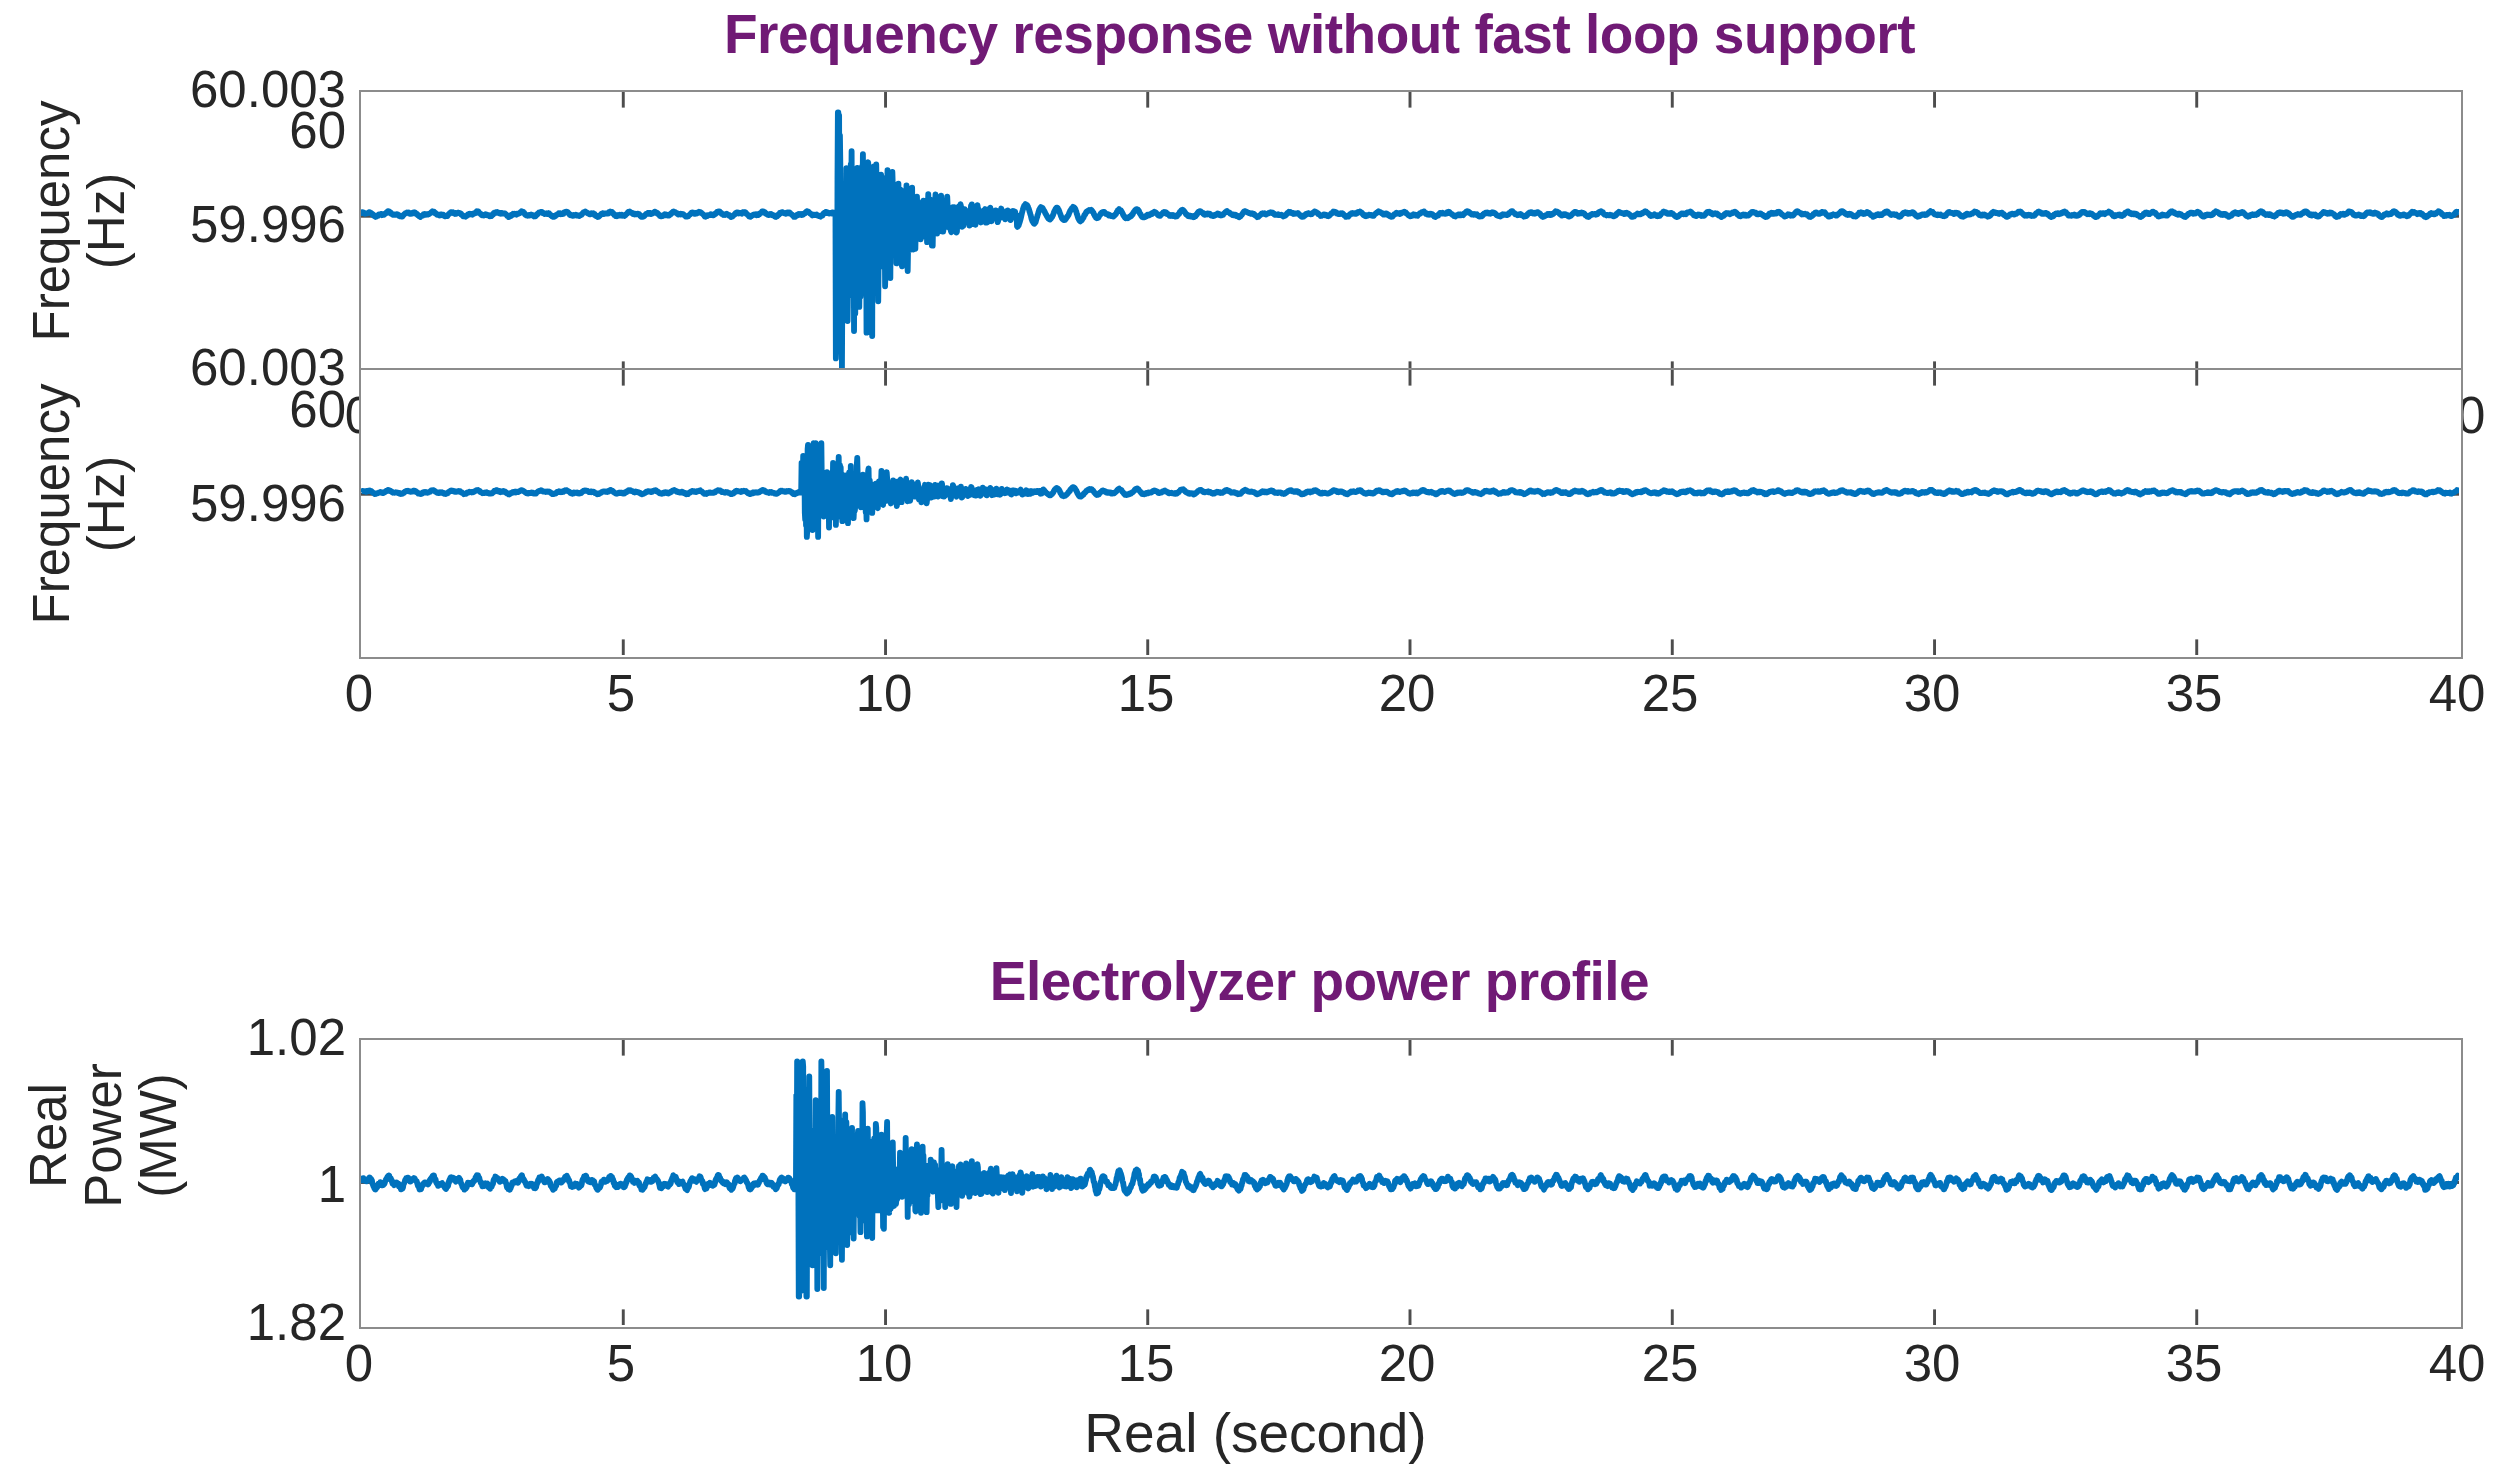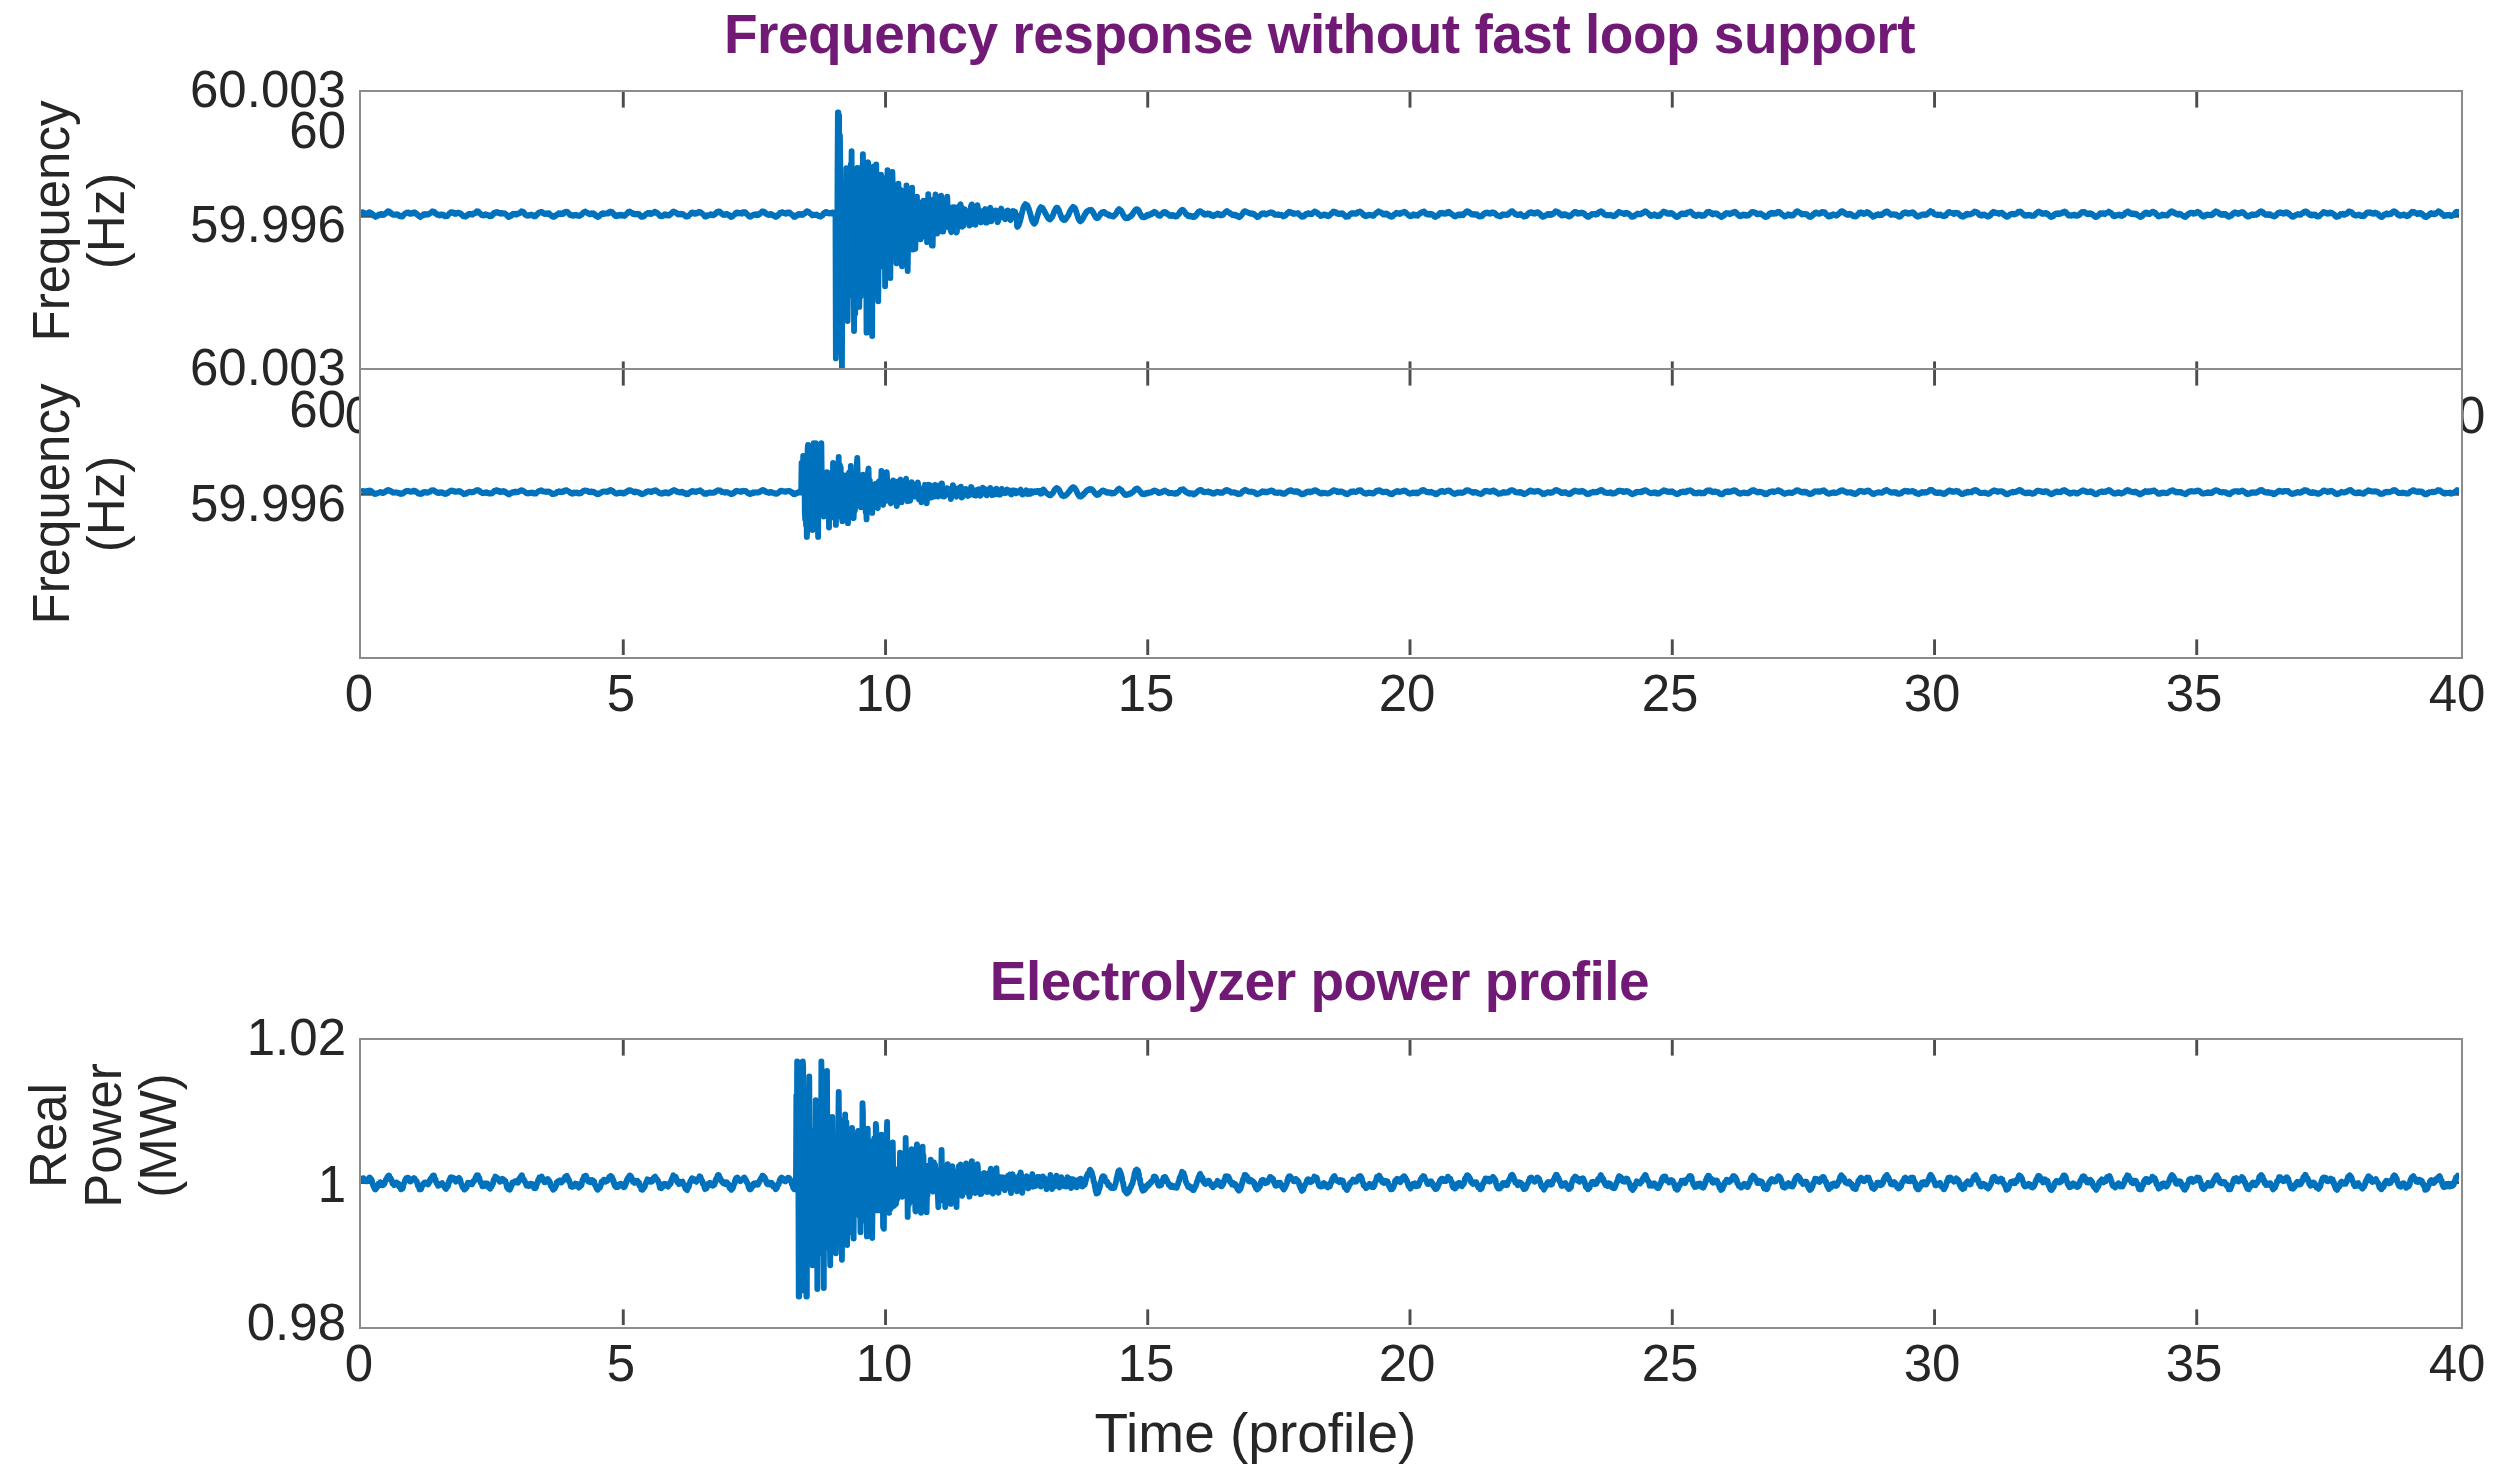--- a/index.html
+++ b/index.html
@@ -211,21 +211,21 @@
     <div class="subplot-title" style="top:951px;">Electrolyzer power profile</div>
 
     <div class="ylabel" style="left:-102px; top:1053px; width:410px;">
       <span class="yl-line">Real</span>
       <span class="yl-line">Power</span>
       <span class="yl-line">(MW)</span>
     </div>
 
     <div class="ytick-label" style="left:78px; top:1012px; width:268px;text-align:right;">1.02</div>
     <div class="ytick-label" style="left:78px; top:1159px; width:268px;">1</div>
-    <div class="ytick-label" style="left:78px; top:1297px; width:268px;">0.98</div>
+    <div class="ytick-label" style="left:78px; top:1297px; width:268px;">1.82</div>
 
     <div class="axes" style="left:359px; top:1038px; width:2104px; height:291px;">
       <svg width="2098" height="285" viewBox="0 0 2151 292" preserveAspectRatio="none">
         <g stroke="#4d4d4d" stroke-width="3">
           <line x1="268.9" y1="0" x2="268.9" y2="16"></line>
           <line x1="537.8" y1="0" x2="537.8" y2="16"></line>
           <line x1="806.6" y1="0" x2="806.6" y2="16"></line>
           <line x1="1075.5" y1="0" x2="1075.5" y2="16"></line>
           <line x1="1344.4" y1="0" x2="1344.4" y2="16"></line>
           <line x1="1613.3" y1="0" x2="1613.3" y2="16"></line>
@@ -251,17 +251,17 @@
     <div class="xtick-label" style="left:359px;  top:1338px;">0</div>
     <div class="xtick-label" style="left:621px;  top:1338px;">5</div>
     <div class="xtick-label" style="left:884px;  top:1338px;">10</div>
     <div class="xtick-label" style="left:1146px; top:1338px;">15</div>
     <div class="xtick-label" style="left:1407px; top:1338px;">20</div>
     <div class="xtick-label" style="left:1670px; top:1338px;">25</div>
     <div class="xtick-label" style="left:1932px; top:1338px;">30</div>
     <div class="xtick-label" style="left:2194px; top:1338px;">35</div>
     <div class="xtick-label" style="left:2457px; top:1338px;">40</div>
 
-    <div class="xlabel" style="top:1404px;">Time (profile)</div>
+    <div class="xlabel" style="top:1404px;">Real (second)</div>
   </div>
 
 </div>
 
 
 </body></html>

